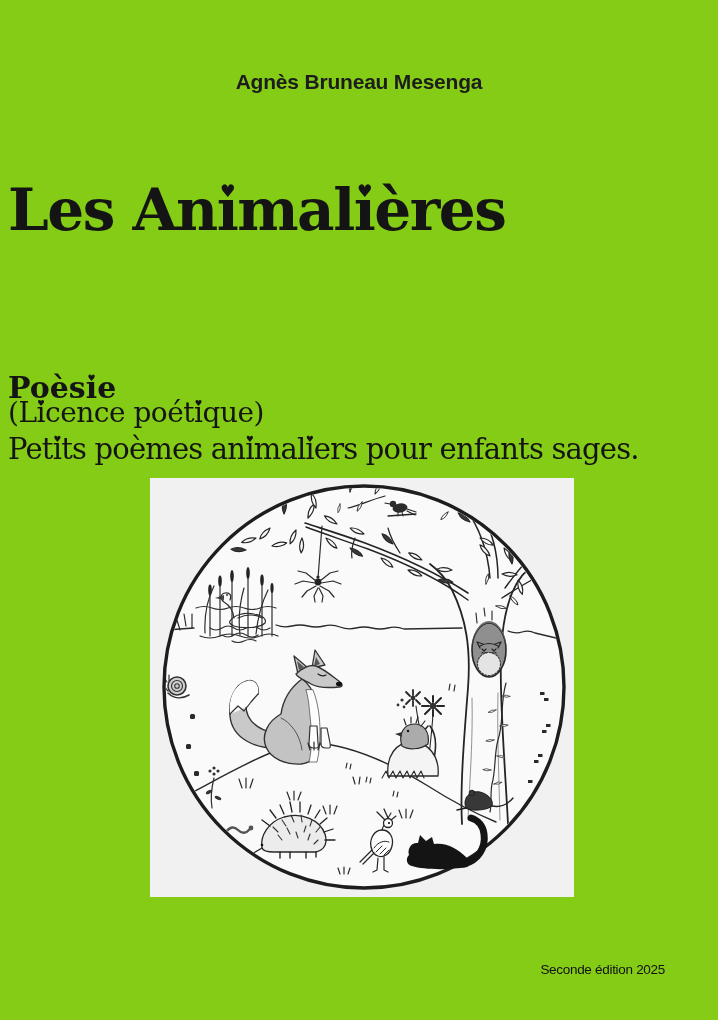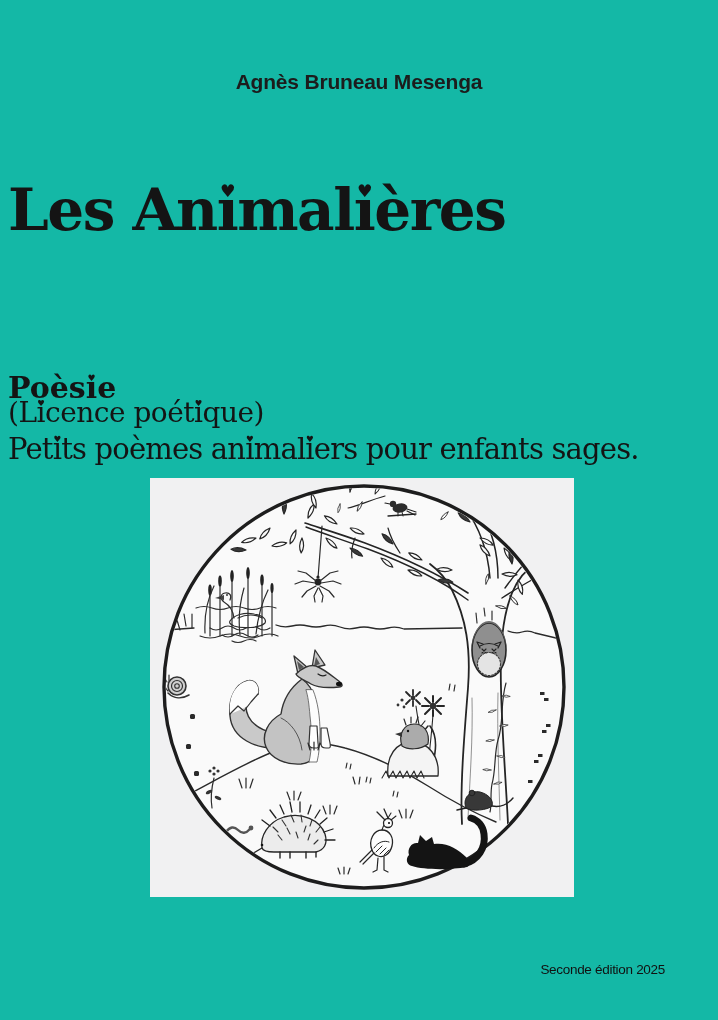--- a/index.html
+++ b/index.html
@@ -1,16 +1,16 @@
 <!DOCTYPE html>
 <html><head>
 <meta charset="utf-8">
 <style>
   html,body{margin:0;padding:0;background:#fff;}
-  .page{position:relative;width:718px;height:1020px;background:#14b8a6;overflow:hidden;
+  .page{position:relative;width:718px;height:1020px;background:#84cc16;overflow:hidden;
         font-family:"Liberation Sans",sans-serif;color:#1a1a1a;}
   .author{position:absolute;top:70px;left:0;width:100%;text-align:center;
           font-size:21px;font-weight:700;letter-spacing:-0.2px;color:#1c1c1c;}
   .display{position:absolute;left:8px;width:100%;text-align:left;
            font-family:"DejaVu Serif","Liberation Serif",serif;color:#141414;}
   .title{top:176px;font-size:58px;font-weight:700;letter-spacing:-1.5px;line-height:1.2;}
   .genre{top:338px;font-size:30px;font-weight:700;margin-top:32px;}
   .genre-note{top:378px;font-size:28px;letter-spacing:-0.5px;margin-top:18px;}
   .tagline{top:432px;font-size:29px;letter-spacing:-0.8px;}
   

